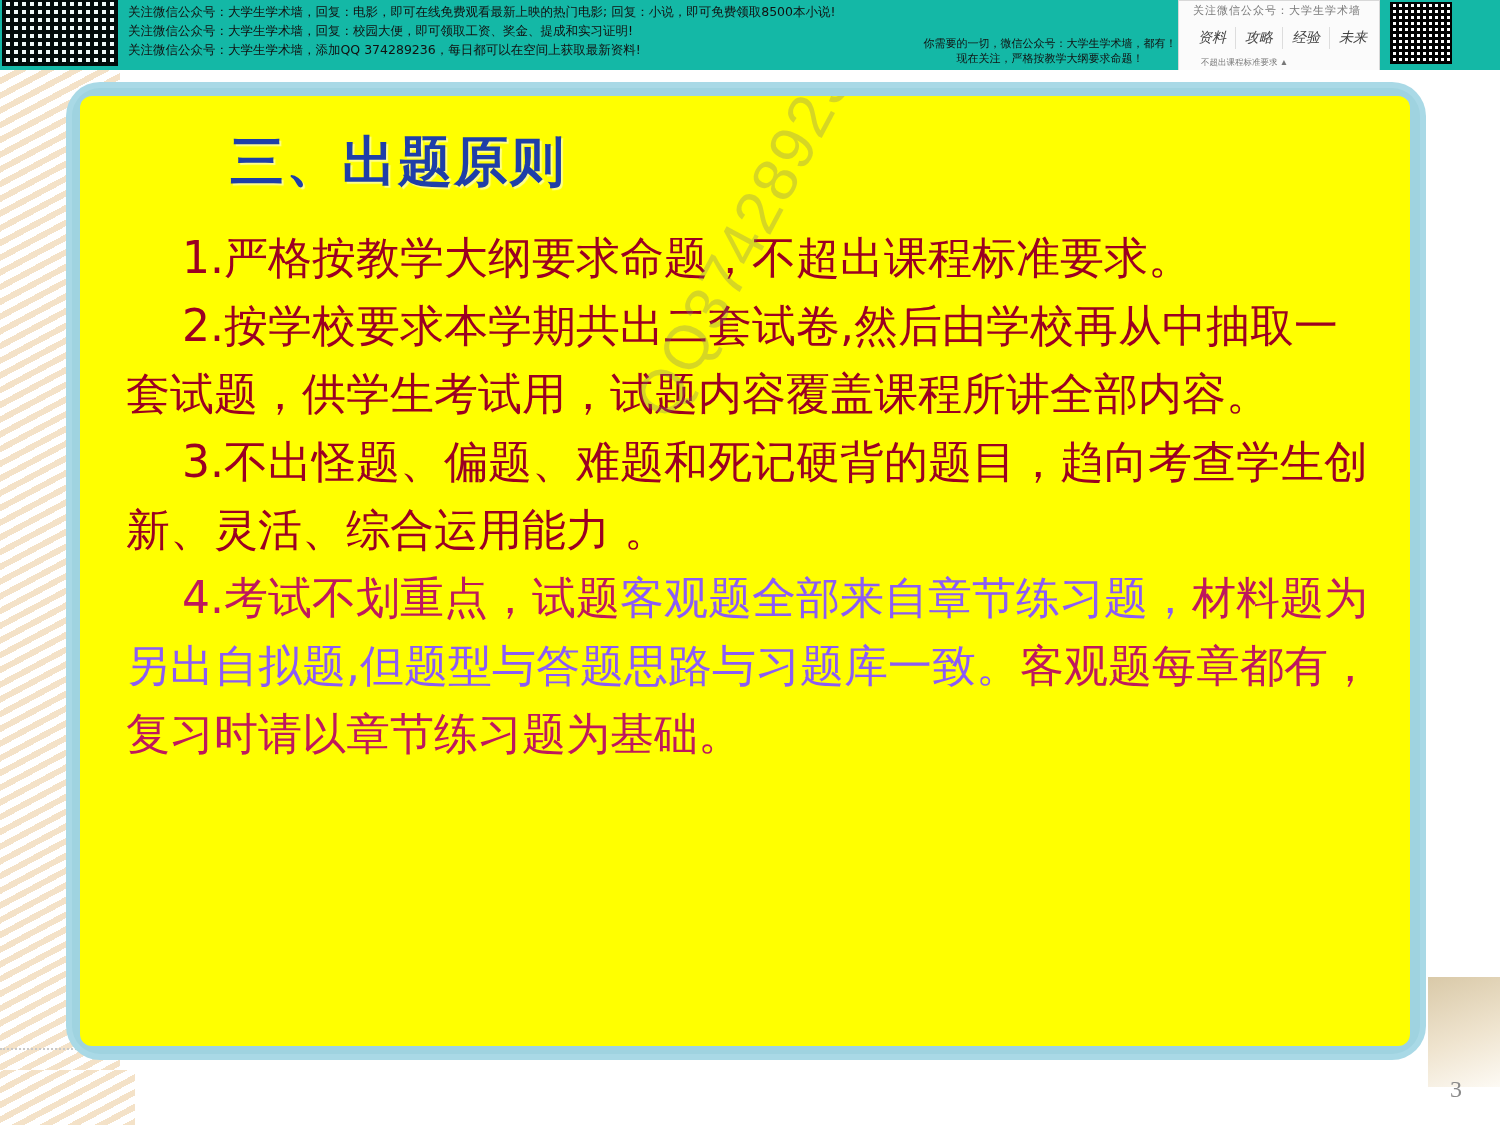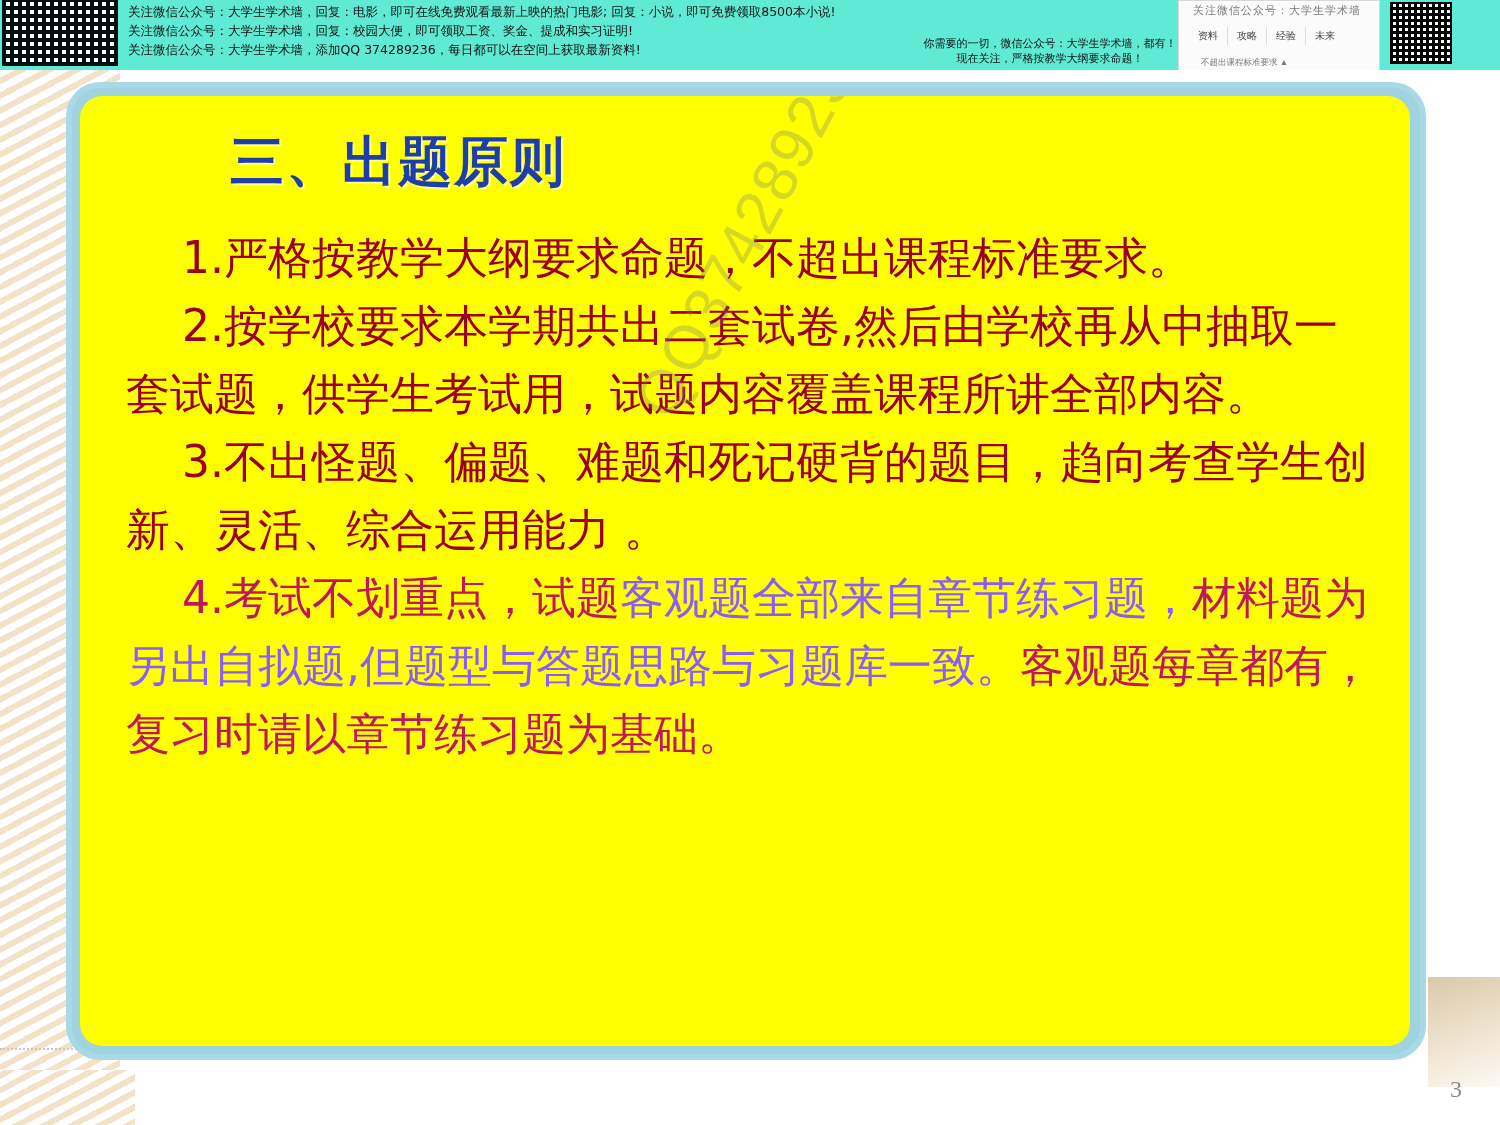--- a/index.html
+++ b/index.html
@@ -14,21 +14,21 @@
     overflow: hidden;
     font-family: "Liberation Sans", sans-serif;
   }
 
   
   .top-banner {
     position: absolute;
     left: 0; top: 0;
     width: 1500px;
     height: 70px;
-    background: #5eead4;
+    background: #14b8a6;
     overflow: hidden;
   }
   .qr-left {
     position: absolute;
     left: 2px; top: 0px;
     width: 116px; height: 66px;
     background:
       repeating-linear-gradient(90deg, #000 0 4px, #fff 4px 8px),
       repeating-linear-gradient(0deg, #000 0 4px, #fff 4px 8px);
     background-blend-mode: multiply;
@@ -70,25 +70,26 @@
     letter-spacing: 1px;
     white-space: nowrap;
   }
   .trc-tabs {
     position: absolute;
     left: 10px; top: 26px;
     display: flex;
     gap: 0px;
   }
   .trc-tab {
-    font-size: 10px;
+    font-size: 14px;
     color: #444;
     padding: 2px 9px;
     border-right: 1px solid #ddd;
     white-space: nowrap;
+    font-style: italic;
   }
   .trc-tab:last-child { border-right: none; }
   .trc-foot {
     position: absolute;
     left: 22px; top: 56px;
     font-size: 8.5px;
     color: #777;
     white-space: nowrap;
   }
   .qr-right {
@@ -147,21 +148,21 @@
     left: 72px; top: 88px;
     width: 1348px; height: 966px;
     border-radius: 28px;
     background: #9fd3e0;
     box-shadow: 0 0 0 6px #a9d9e6;
   }
   .slide {
     position: absolute;
     left: 80px; top: 96px;
     width: 1330px; height: 950px;
-    border-radius: 22px;
+    border-radius: 12px;
     background: #ffff00;
     overflow: hidden;
   }
 
   .slide-title {
     position: absolute;
     left: 150px; top: 30px;
     font-size: 54px;
     font-weight: bold;
     color: #1f3fa8;

